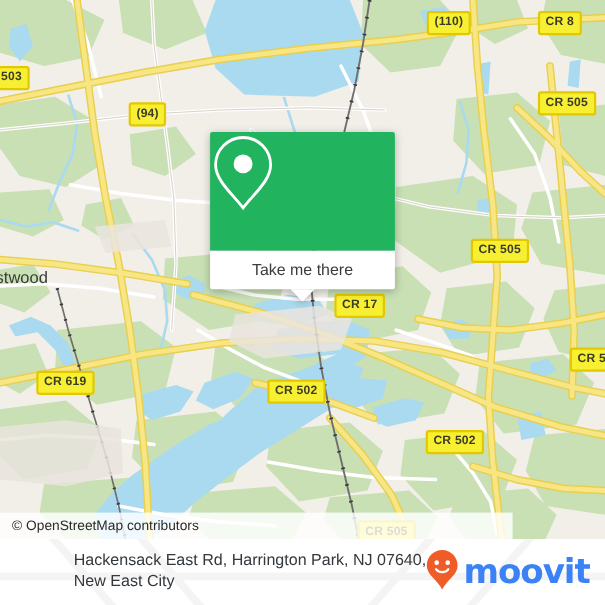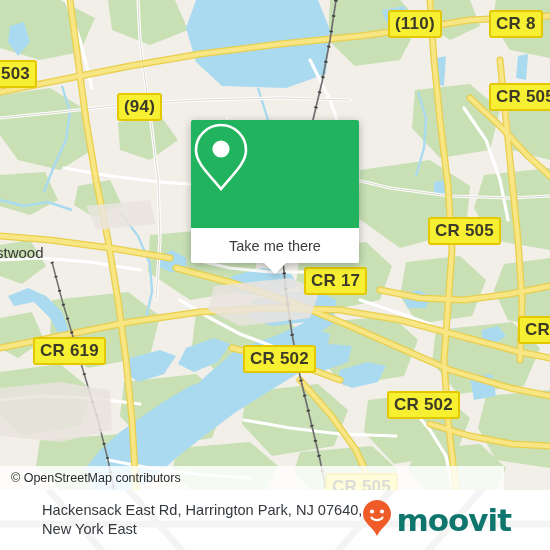--- a/index.html
+++ b/index.html
@@ -14,21 +14,21 @@
   #map{position:absolute;left:0;top:0;width:550px;height:490px;overflow:hidden;background:#f2efe9;}
   #map svg{position:absolute;left:0;top:0;}
 
   
   .shield{
     position:absolute;
     background:#f7ef31;
     border:2px solid #e3c800;
     border-radius:3px;
     color:#3b3b28;
-    font-size:17px;
+    font-size:11px;
     font-weight:bold;
     letter-spacing:.2px;
     line-height:1;
     padding:3px 5px 4px 5px;
     white-space:nowrap;
     font-family:"Liberation Sans", sans-serif;
   }
   .place-label{
     position:absolute;
     color:#3a3a38;
@@ -63,51 +63,51 @@
     position:absolute;
     left:50%;margin-left:-11px;bottom:-11px;
     width:0;height:0;
     border-left:11px solid transparent;
     border-right:11px solid transparent;
     border-top:11px solid #ffffff;
   }
 
   
   #attribution{
-    position:absolute;left:0;bottom:0;width:504px;height:24px;
+    position:absolute;left:0;bottom:0;width:466px;height:24px;
     background:rgba(255,255,255,.82);
     display:flex;align-items:center;
     color:#2b2b2b;font-size:12.5px;
     padding-left:11px;box-sizing:border-box;
   }
 
   
   #footer{
     position:absolute;left:0;top:490px;width:550px;height:60px;
     background:#ffffff;
-    display:flex;align-items:center;justify-content:center;
+    display:flex;align-items:center;justify-content:flex-end;
     box-sizing:border-box;
     padding:0 14px 0 17px;
     overflow:hidden;
   }
   #footer-watermark{
     position:absolute;left:0;top:0;width:550px;height:60px;
     pointer-events:none;opacity:.5;
   }
   #address{
     position:relative;
     color:#33383d;
     font-size:14.6px;
     line-height:19px;
     max-width:390px;
   }
   #address div{white-space:nowrap;}
   #brand{position:relative;display:flex;align-items:center;gap:4px;}
   #brand-word{
-    color:#0f766e;
+    color:#3b82f6;
     font-size:31px;
     letter-spacing:-1px;
     font-family:"DejaVu Sans", sans-serif;
     font-weight:600;
     line-height:1;
   }
 </style>
 </head>
 <body>
 
@@ -302,21 +302,21 @@
         <path d="M40,-10 L110,70"></path>
         <path d="M120,-10 L190,70"></path>
         <path d="M330,70 L400,-10"></path>
         <path d="M420,70 L490,-10"></path>
         <path d="M-10,34 L560,34"></path>
       </g>
     </svg>
 
     <div id="address">
       <div>Hackensack East Rd, Harrington Park, NJ 07640,</div>
-      <div>New York East</div>
+      <div>New East City</div>
     </div>
 
     <div id="brand">
       <span>
         <svg width="30" height="38" viewBox="0 0 30 38" aria-hidden="true">
           <path d="M15,1 C7.3,1 1,7.3 1,15 C1,24 11,28 15,37 C19,28 29,24 29,15 C29,7.3 22.7,1 15,1 Z" fill="#ef5c28"></path>
           <circle cx="10" cy="12.5" r="2.1" fill="#ffffff"></circle>
           <circle cx="20" cy="12.5" r="2.1" fill="#ffffff"></circle>
           <path d="M9.5,18.5 C11.5,22 18.5,22 20.5,18.5" fill="none" stroke="#ffffff" stroke-width="2.1" stroke-linecap="round"></path>
         </svg>

